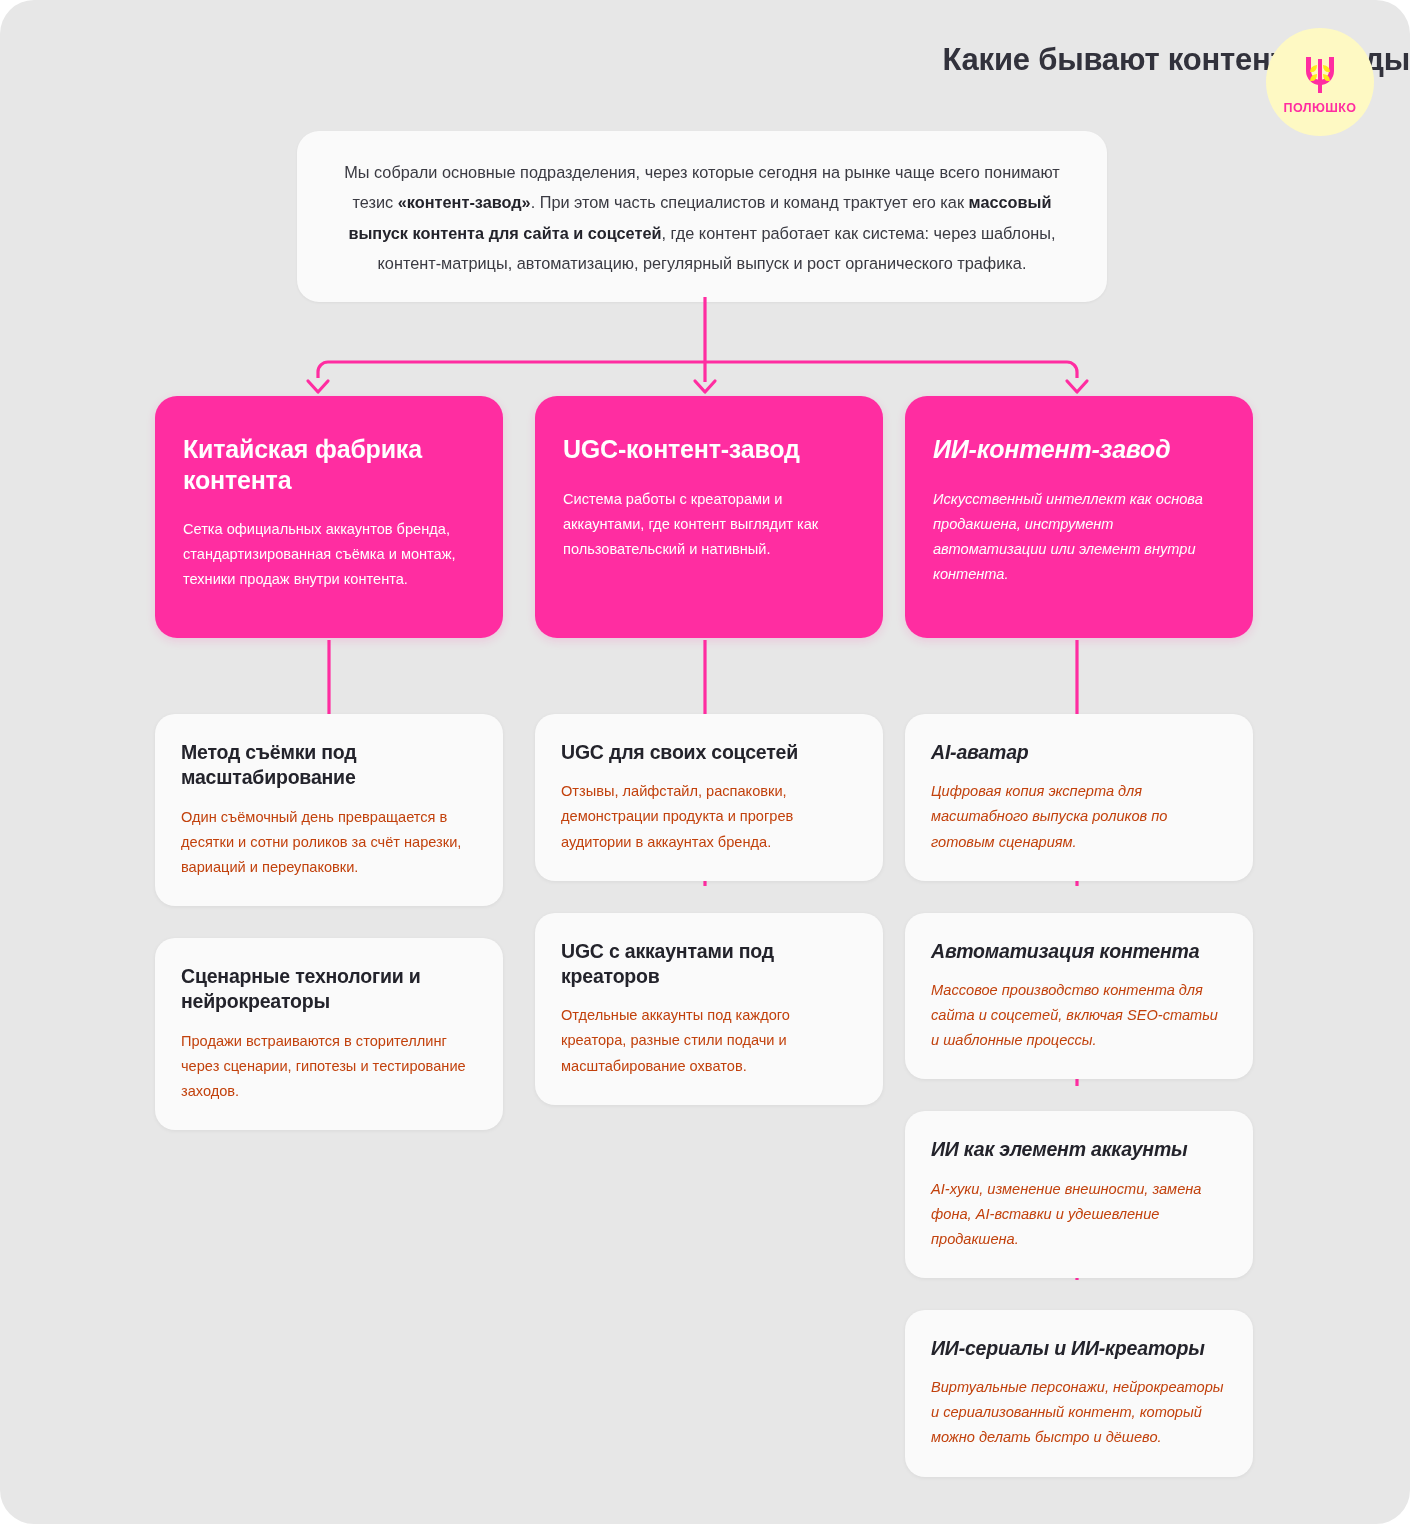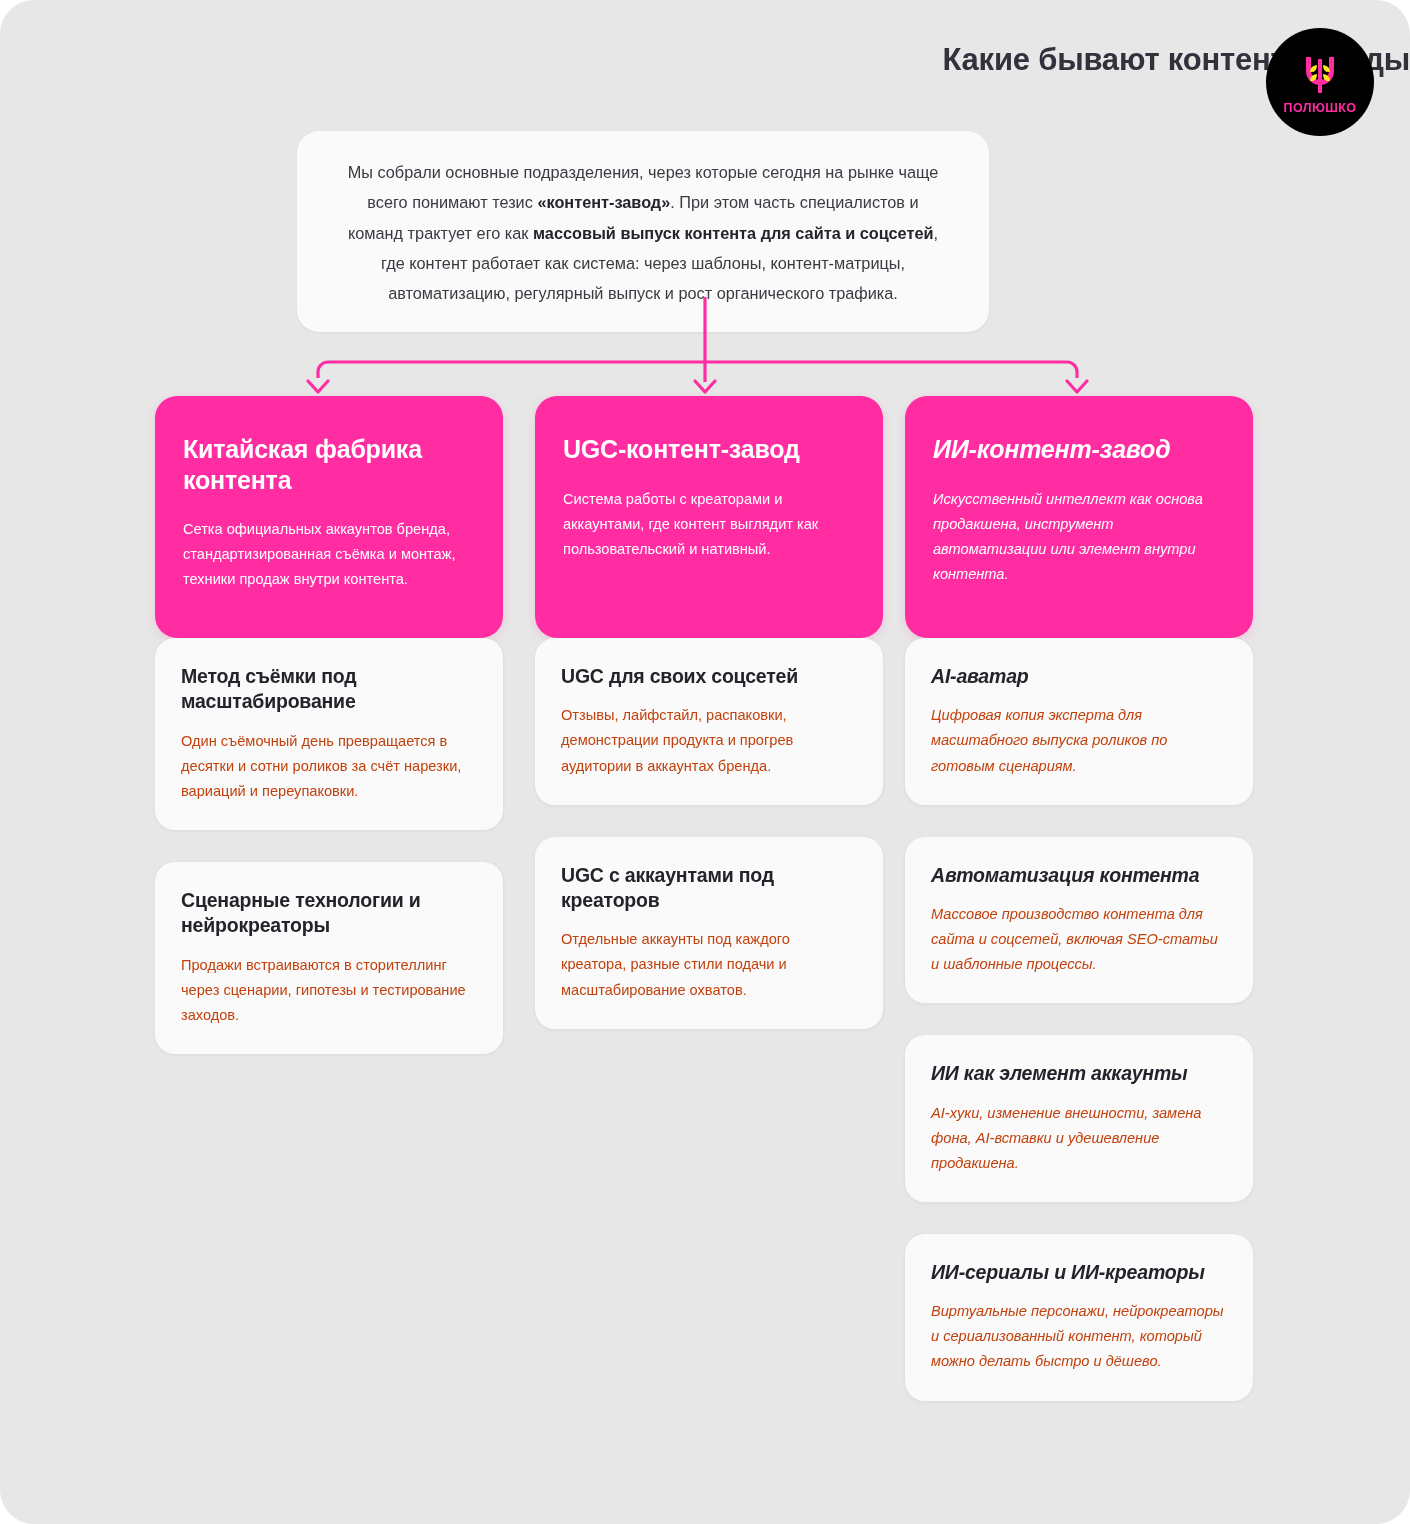--- a/index.html
+++ b/index.html
@@ -32,40 +32,40 @@
     color: #32323c;
   }
 
   .logo-badge {
     position: absolute;
     right: 36px;
     top: 28px;
     width: 108px;
     height: 108px;
     border-radius: 50%;
-    background: #000000;
+    background: #fef9c3;
     display: flex;
     flex-direction: column;
     align-items: center;
     justify-content: center;
   }
   .logo-mark { width: 50px; height: 50px; display: block; margin-bottom: 2px; }
   .logo-word {
     font-size: 12.5px;
     font-weight: 800;
     letter-spacing: 0.4px;
     color: #ff2da1;
   }
 
   
   .intro {
     position: absolute;
     left: 297px;
     top: 131px;
-    width: 692px;
+    width: 810px;
     min-height: 165px;
     background: #fafafa;
     border-radius: 22px;
     padding: 26px 46px 24px;
     text-align: center;
     font-size: 16.3px;
     line-height: 1.86;
     color: #3a3a42;
     box-shadow: 0 1px 3px rgba(0,0,0,0.05);
   }
@@ -104,21 +104,21 @@
     color: #ffffff;
     letter-spacing: -0.2px;
     margin-bottom: 22px;
   }
   .pink-card .bd {
     font-size: 14.6px;
     line-height: 1.72;
     color: #ffffff;
   }
 
-  .sub-list { }
+  .sub-list { margin-top: 76px; }
 
   .sub-card {
     background: #fafafa;
     border-radius: 20px;
     padding: 26px 26px 26px;
     margin-bottom: 32px;
     box-shadow: 0 1px 4px rgba(0,0,0,0.06);
   }
   .sub-card:last-child { margin-bottom: 0; }
   .sub-card .hd {

